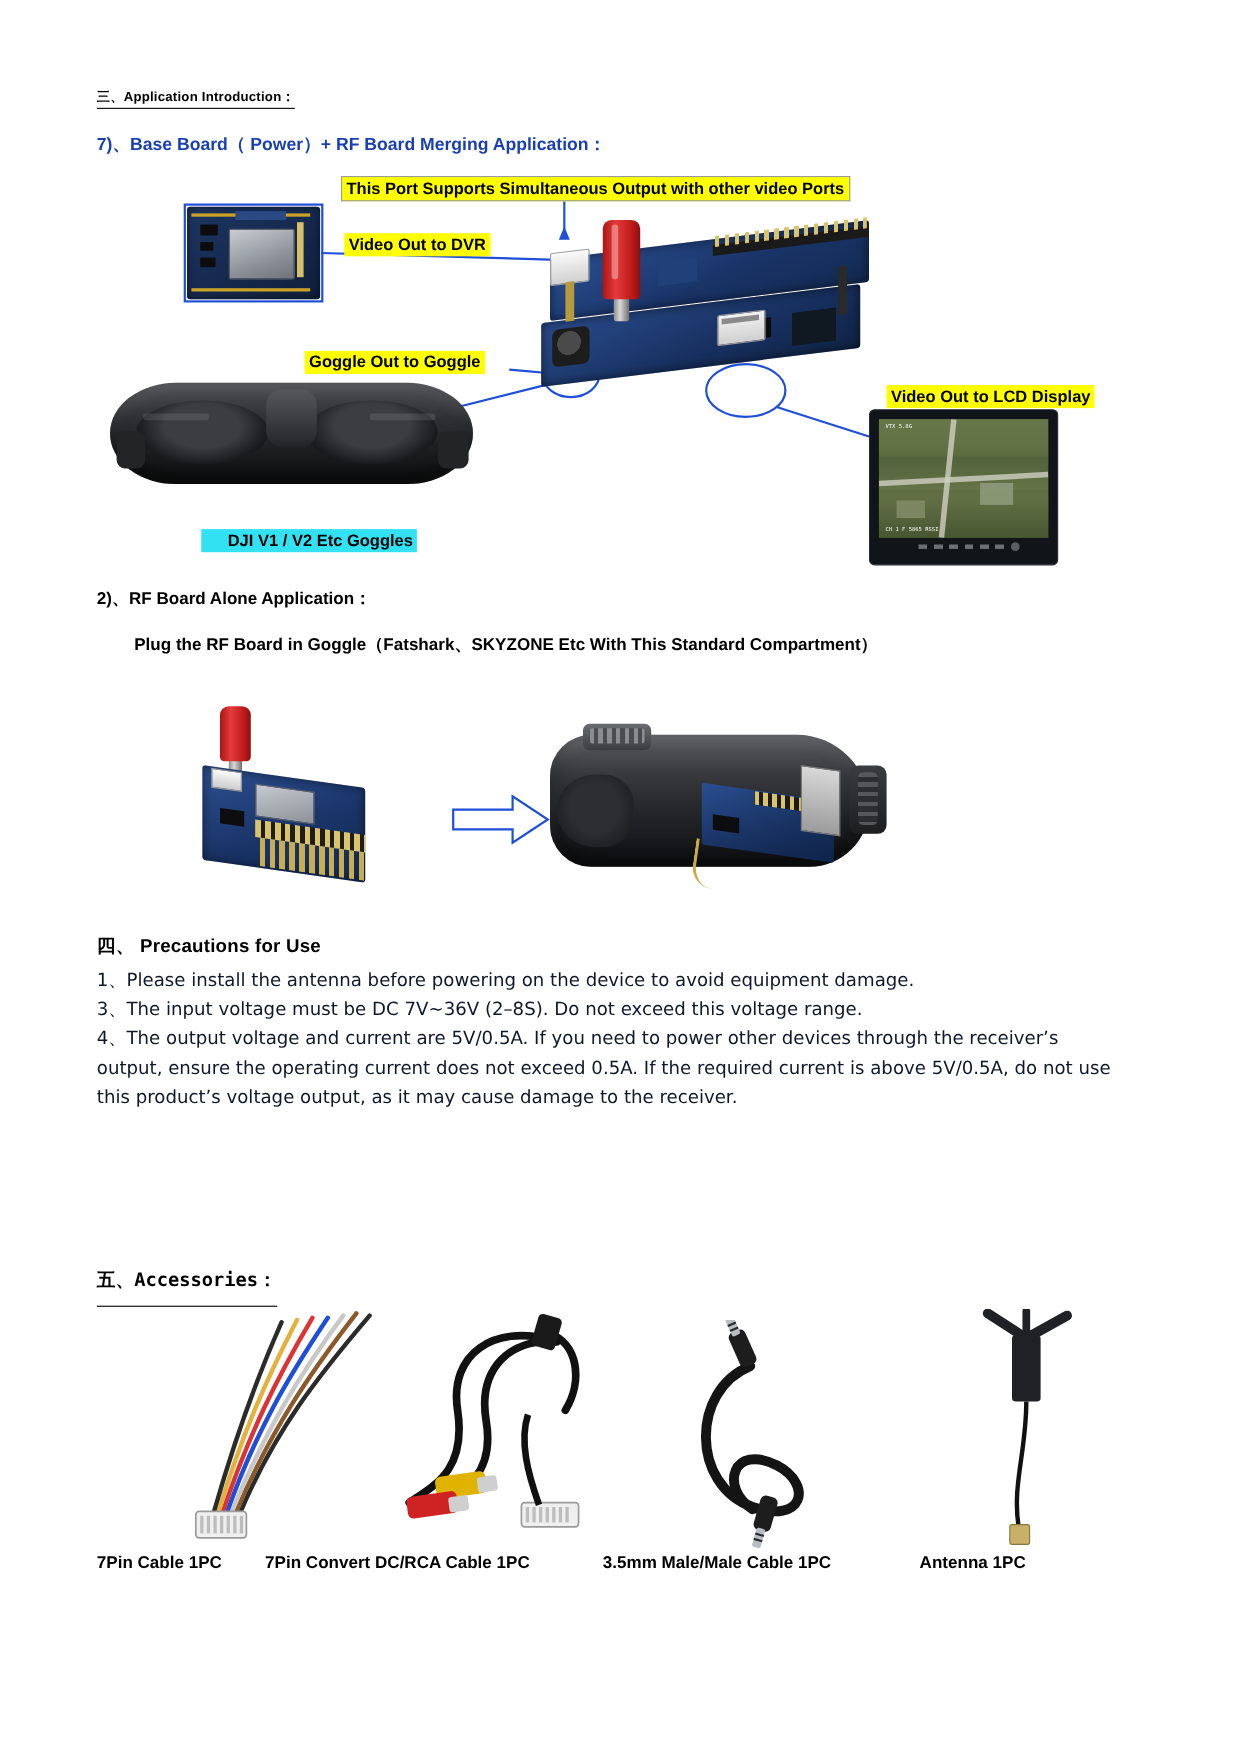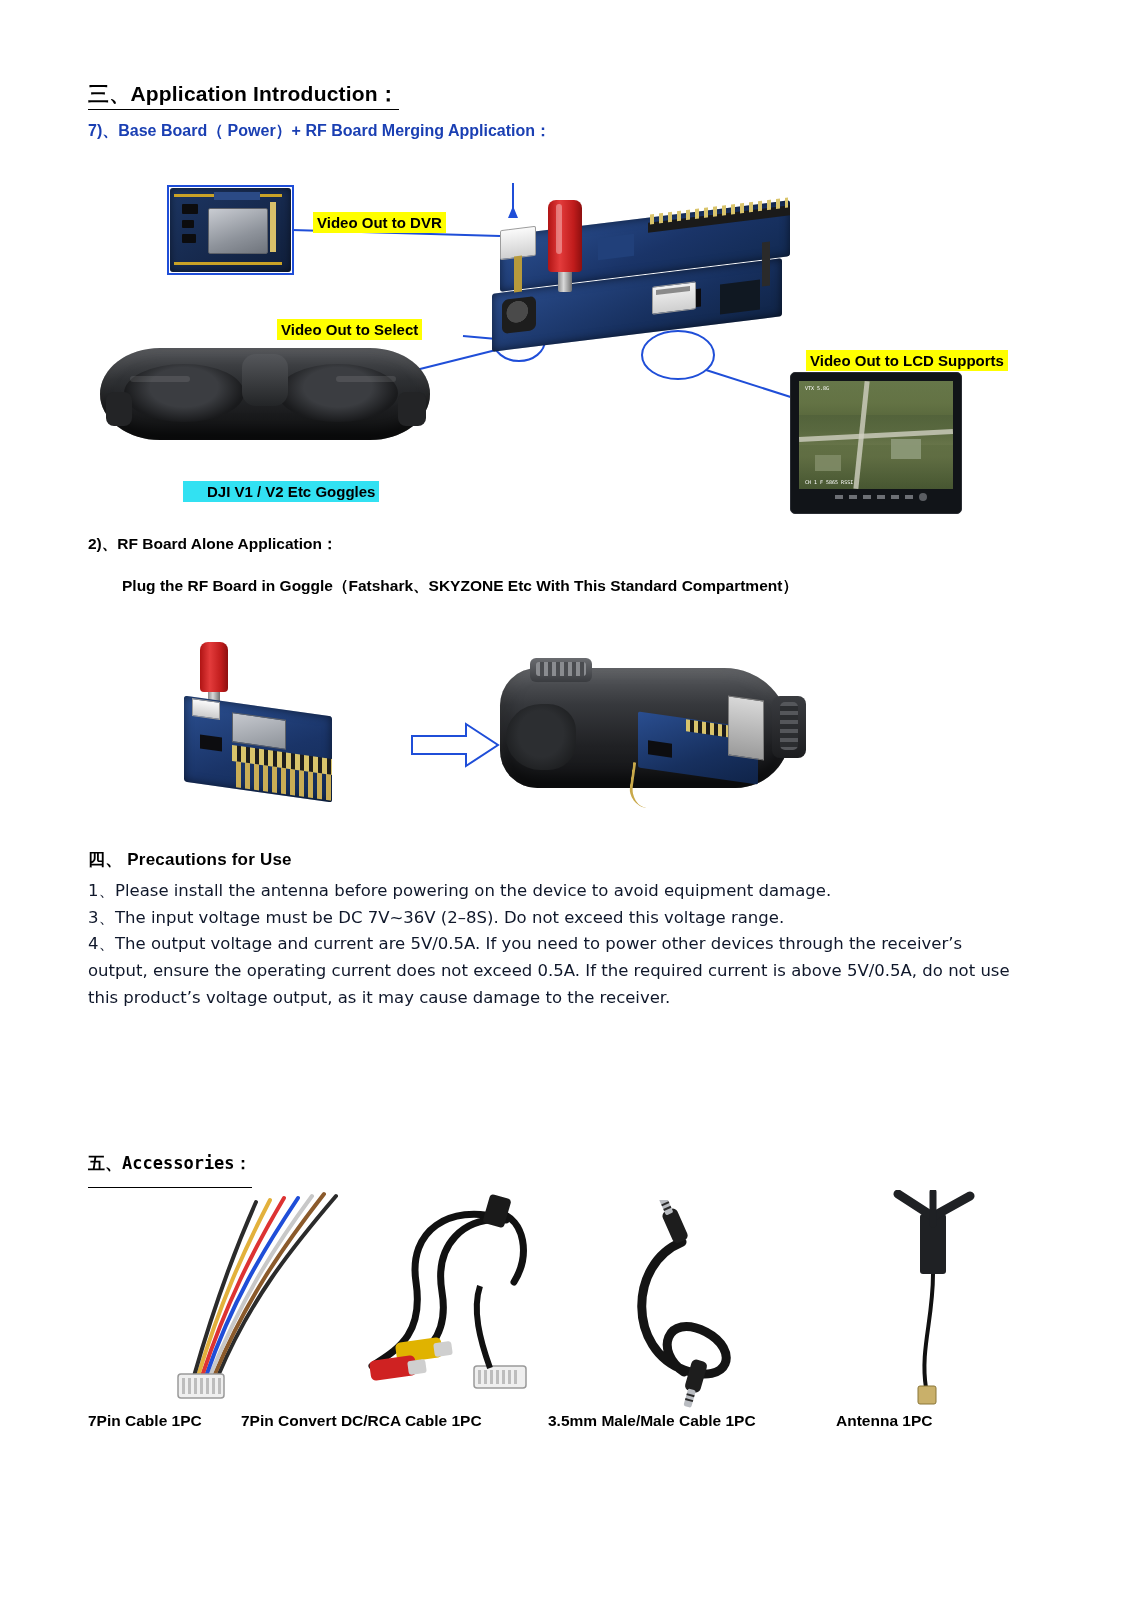--- a/index.html
+++ b/index.html
@@ -19,21 +19,21 @@
     position: relative;
     width: 1131px;
     height: 1600px;
     padding: 0;
   }
 
   
   .sec-head {
     position: absolute;
     font-weight: bold;
-    font-size: 21px;
+    font-size: 12px;
     letter-spacing: 0.2px;
   }
   .sec-head.underline {
     border-bottom: 1.5px solid #000;
     padding-bottom: 1px;
   }
   .blue-head {
     position: absolute;
     color: #1a3fb3;
     font-weight: bold;
@@ -297,23 +297,24 @@
       <div style="position:absolute; left:16px; top:74px; width:26px; height:16px; background:#7f8b66; opacity:.9;"></div>
       <div class="lcd-osd" style="left:6px; top:4px;">VTX 5.8G</div>
       <div class="lcd-osd" style="left:6px; top:98px;">CH 1   F 5865   RSSI</div>
     </div>
     <div style="position:absolute; left:8px; top:120px; width:154px; height:12px;"></div>
     <div style="position:absolute; left:44px; top:122px; width:82px; height:4px;
                 background:repeating-linear-gradient(90deg,#6c6f74 0 8px, transparent 8px 14px);"></div>
     <div style="position:absolute; left:128px; top:120px; width:8px; height:8px; border-radius:50%; background:#5a5d62;"></div>
   </div>
 
+  <div class="callout boxed" style="left:310px; top:160px;">This Port Supports Simultaneous Output with other video Ports</div>
   <div class="callout" style="left:313px; top:212px;">Video Out to DVR</div>
-  <div class="callout" style="left:277px; top:319px;">Video Out to Select</div>
-  <div class="callout" style="left:806px; top:350px;">Video Out to LCD Supports</div>
+  <div class="callout" style="left:277px; top:319px;">Goggle Out to Goggle</div>
+  <div class="callout" style="left:806px; top:350px;">Video Out to LCD Display</div>
   <div class="callout cyan" style="left:183px; top:481px;padding-left:24px;">DJI V1 / V2 Etc Goggles</div>
 
   <div class="sub-bold" style="left:88px; top:534px;">2)、RF Board Alone Application：</div>
   <div class="sub-bold" style="left:122px; top:576px;">Plug the RF Board in Goggle（Fatshark、SKYZONE Etc With This Standard Compartment）</div>
 
   <div class="img" style="left:170px; top:640px; width:220px; height:175px;">
     <div class="antenna-base" style="left:38px; top:44px; width:12px; height:26px;"></div>
     <div class="antenna-body" style="left:30px; top:2px; width:28px; height:50px;"></div>
     <div style="position:absolute; left:14px; top:66px; width:148px; height:86px;
                 background:linear-gradient(155deg,#2c5193,#1a3468 55%,#112a53);

